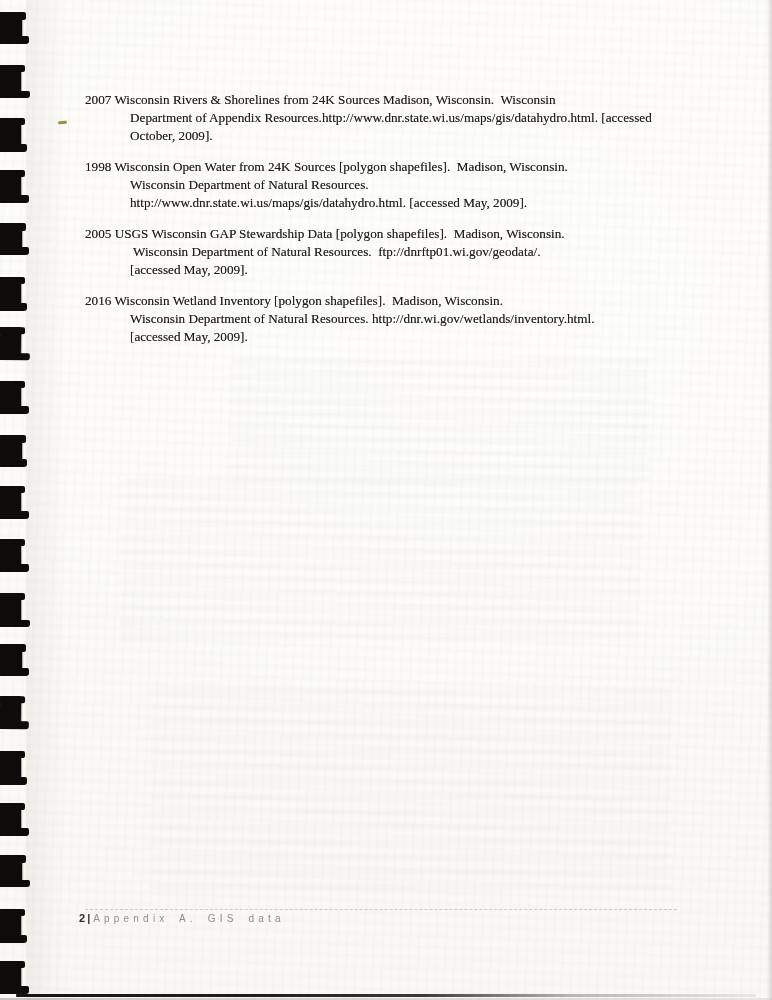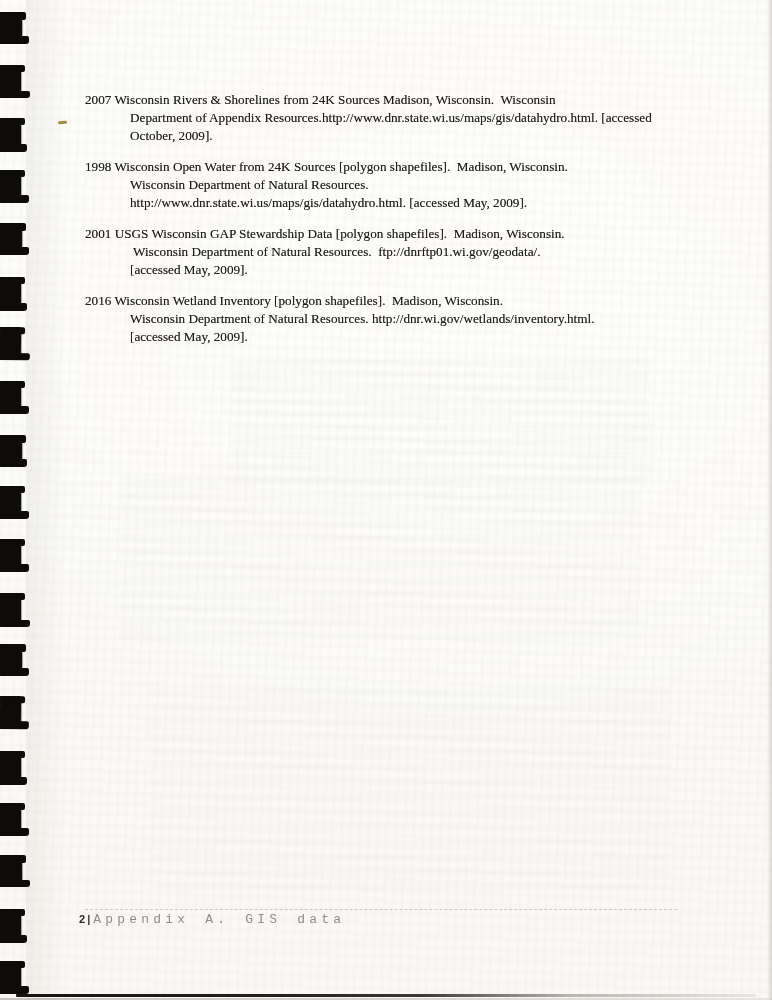--- a/index.html
+++ b/index.html
@@ -114,22 +114,22 @@
     display: flex; align-items: baseline;
   }
   .page-num {
     font-size: 11px; font-weight: bold; color: #2c2b2a;
     letter-spacing: 1px; margin-right: 1px;
   }
   .footer-sep {
     font-size: 11px; font-weight: bold; color: #3a3938; margin-right: 3px;
   }
   .footer-title {
-    font-size: 13px; color: #8f8d8a;
-    letter-spacing: 4.2px; word-spacing: 4px; font-family: Liberation Mono, monospace;
+    font-size: 10px; color: #8f8d8a;
+    letter-spacing: 4.2px; word-spacing: 4px;
   }
 
   
   .bottom-edge {
     position: absolute; left: 16px; bottom: 3px;
     width: 740px; height: 3px;
     background: linear-gradient(90deg,
       #161514 0%, #22201e 35%, #3b3936 55%,
       rgba(110,106,100,0.45) 75%, rgba(170,166,160,0.2) 100%);
     filter: blur(0.4px);
@@ -180,21 +180,21 @@
       <div class="cline">2007 Wisconsin Rivers &amp; Shorelines from 24K Sources Madison, Wisconsin.  Wisconsin</div>
       <div class="cline indent">Department of Appendix Resources.http://www.dnr.state.wi.us/maps/gis/datahydro.html. [accessed</div>
       <div class="cline indent">October, 2009].</div>
     </div>
     <div class="citation">
       <div class="cline">1998 Wisconsin Open Water from 24K Sources [polygon shapefiles].  Madison, Wisconsin.</div>
       <div class="cline indent">Wisconsin Department of Natural Resources.</div>
       <div class="cline indent">http://www.dnr.state.wi.us/maps/gis/datahydro.html. [accessed May, 2009].</div>
     </div>
     <div class="citation">
-      <div class="cline">2001 USGS Wisconsin GAP Stewardship Data [polygon shapefiles].  Madison, Wisconsin.</div>
+      <div class="cline">2005 USGS Wisconsin GAP Stewardship Data [polygon shapefiles].  Madison, Wisconsin.</div>
       <div class="cline indent" style="padding-left:48px;">Wisconsin Department of Natural Resources.  ftp://dnrftp01.wi.gov/geodata/.</div>
       <div class="cline indent">[accessed May, 2009].</div>
     </div>
     <div class="citation">
       <div class="cline">2016 Wisconsin Wetland Inventory [polygon shapefiles].  Madison, Wisconsin.</div>
       <div class="cline indent">Wisconsin Department of Natural Resources. http://dnr.wi.gov/wetlands/inventory.html.</div>
       <div class="cline indent">[accessed May, 2009].</div>
     </div>
   </div>
 

